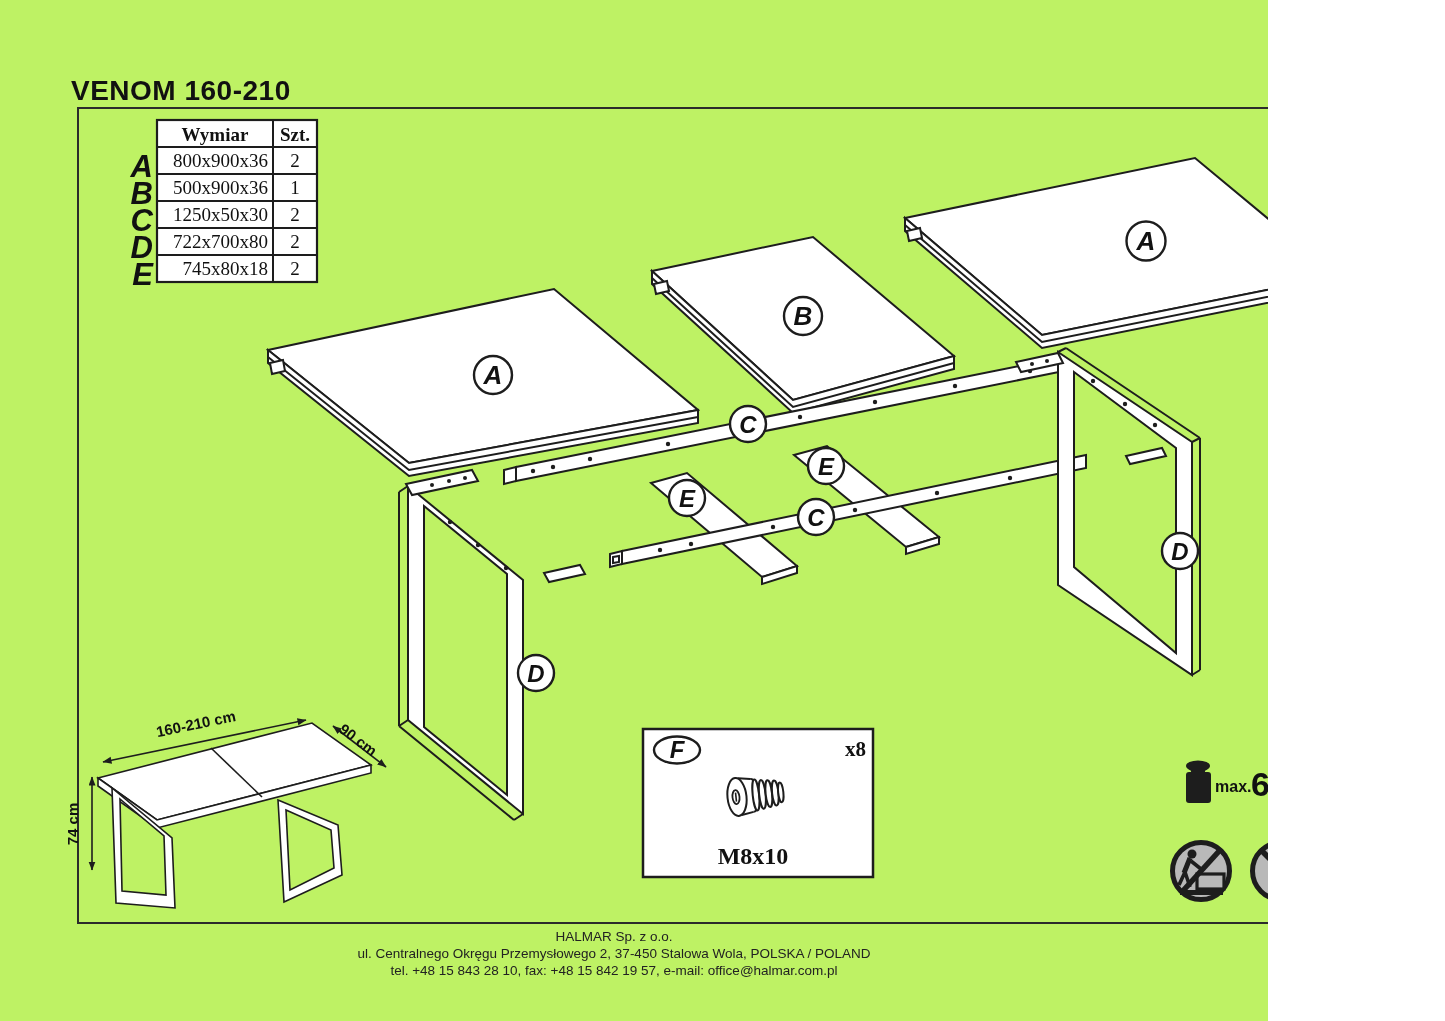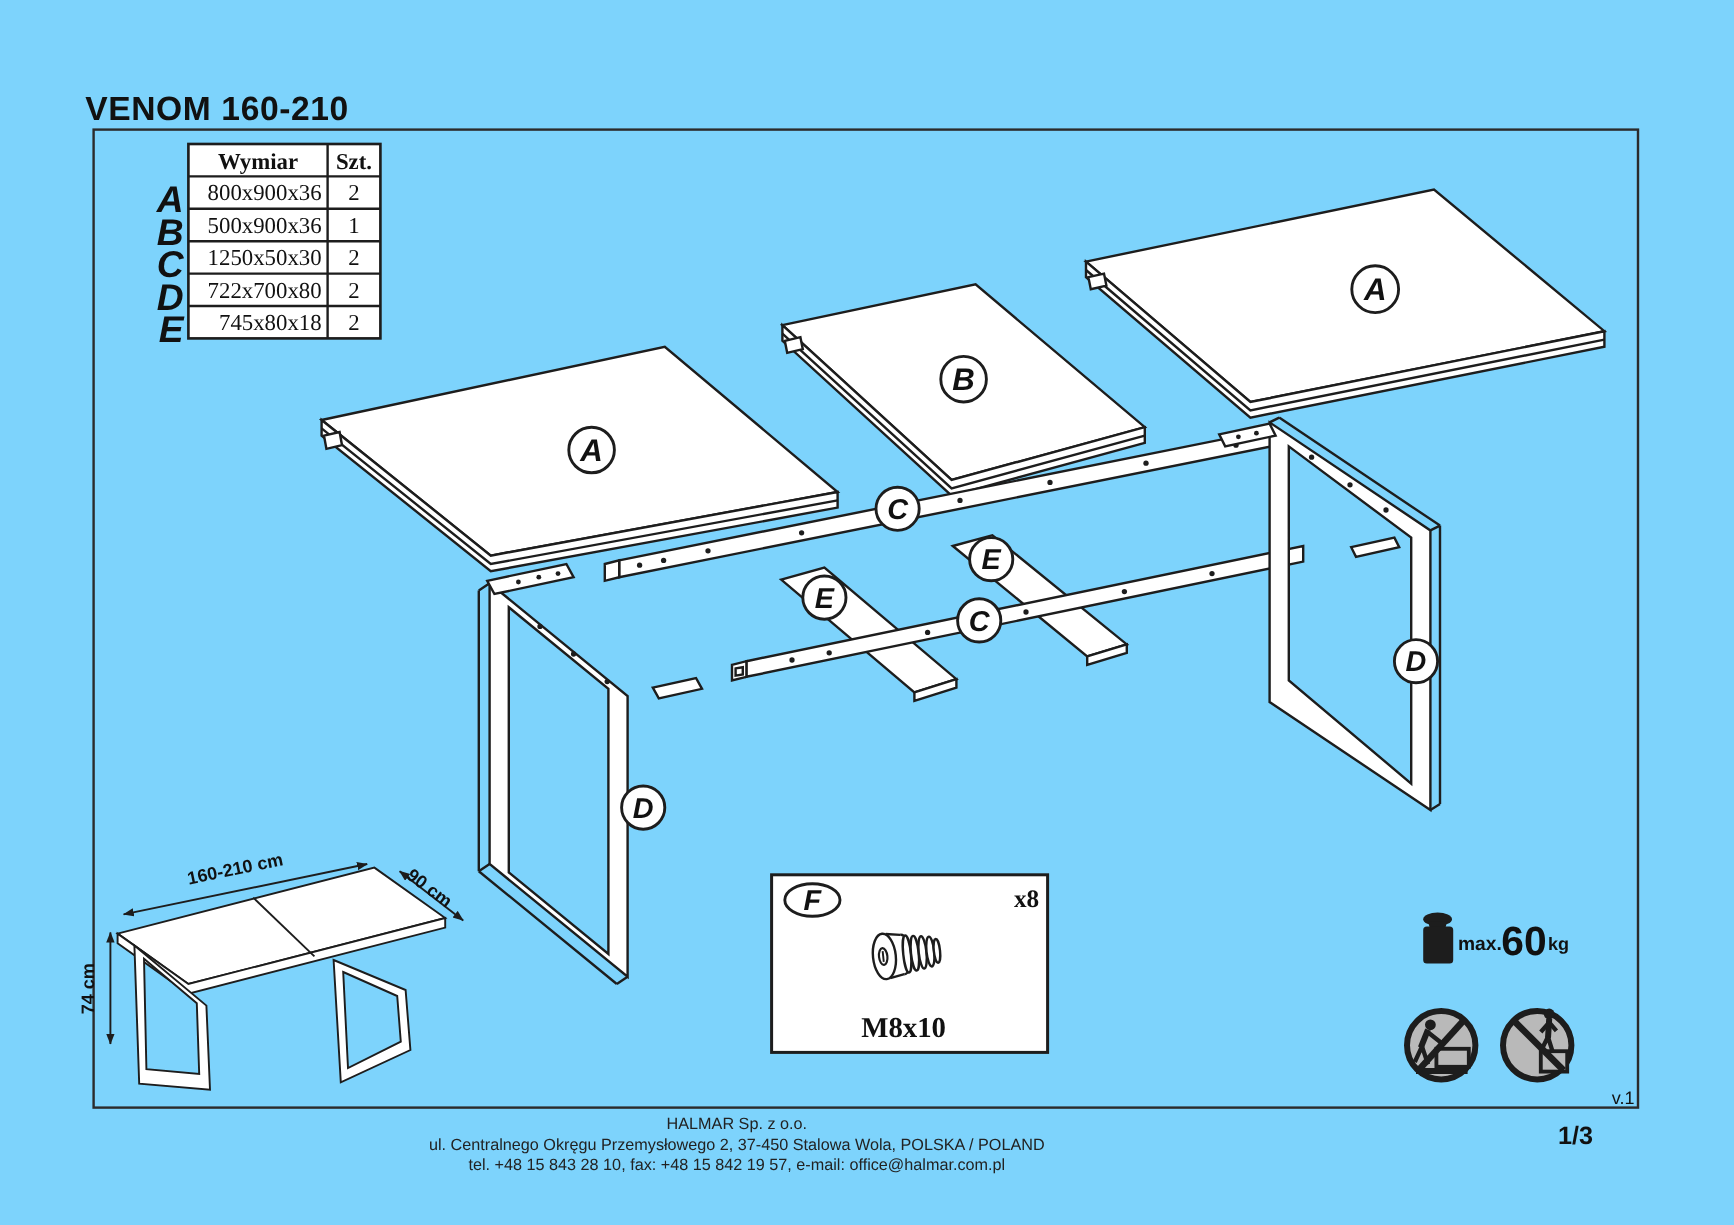--- a/index.html
+++ b/index.html
@@ -1,16 +1,16 @@
 <!DOCTYPE html>
 <html><head>
 <meta charset="utf-8">
 <style>
   html,body{margin:0;padding:0;background:#ffffff;}
-  .sheet{position:relative;width:1445px;height:1021px;background:#7dd3fc;overflow:hidden;
+  .sheet{position:relative;width:1268px;height:1021px;background:#bef264;overflow:hidden;
          font-family:"Liberation Sans", sans-serif;}
   svg{position:absolute;left:0;top:0;}
   .ln{stroke:#1d1d1d;fill:none;stroke-width:2;}
   .lnthin{stroke:#1d1d1d;fill:none;stroke-width:1.6;}
   .wh{fill:#ffffff;stroke:#1d1d1d;stroke-width:2;}
   .whthin{fill:#ffffff;stroke:#1d1d1d;stroke-width:1.6;}
   .hole{fill:#1d1d1d;stroke:none;}
   .badge{fill:#ffffff;stroke:#1d1d1d;stroke-width:2.4;}
   .badge-letter{font:italic 700 26px "Liberation Sans", sans-serif;fill:#111;text-anchor:middle;}
   .badge-letter-sm{font:italic 700 24px "Liberation Sans", sans-serif;fill:#111;text-anchor:middle;}

